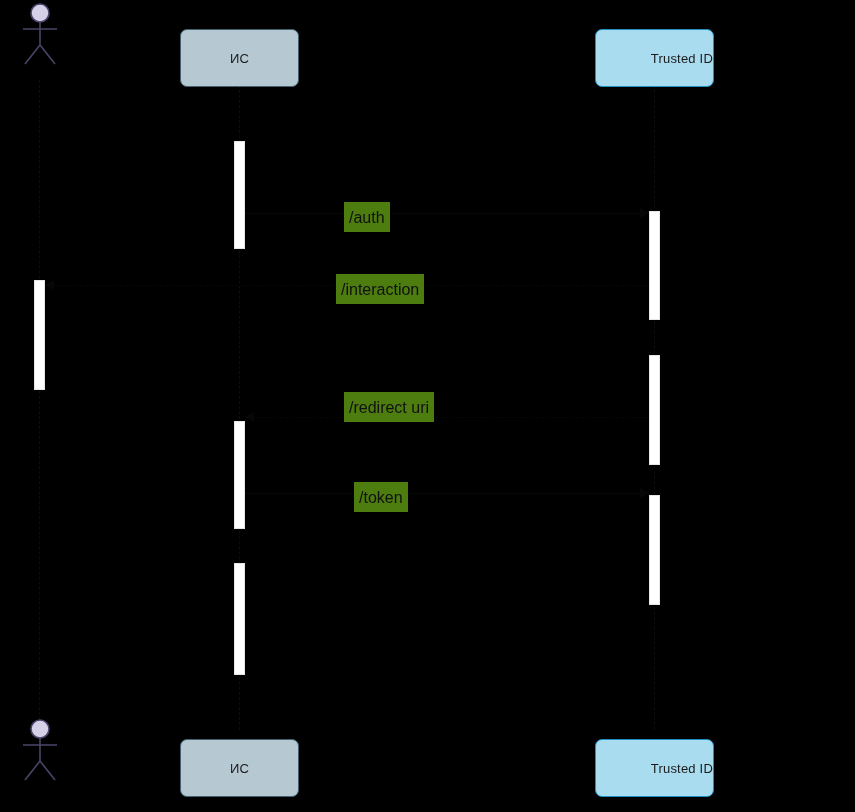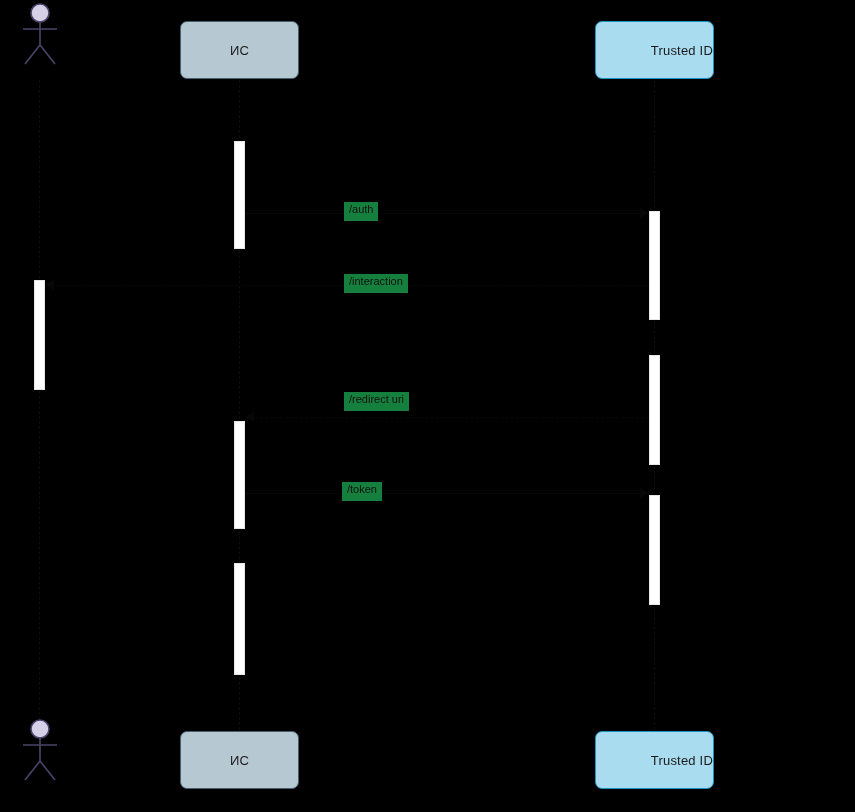--- a/index.html
+++ b/index.html
@@ -22,20 +22,21 @@
     position: absolute;
     box-sizing: border-box;
     border-radius: 7px;
     display: flex;
     align-items: center;
     justify-content: center;
     font-size: 13px;
     line-height: 1;
     color: #1a1a1a;
     letter-spacing: .2px;
+    margin-top: 8px;
   }
   .participant-box.is {
     background: #b6c8d2;
     border: 1.3px solid #44606e;
   }
   .participant-box.tid {
     background: #aadcf0;
     border: 1.3px solid #1f8fc4;
     justify-content: flex-end;
   }
@@ -71,25 +72,25 @@
     position: absolute;
     width: 0; height: 0;
     border-top: 5px solid transparent;
     border-bottom: 5px solid transparent;
   }
   .msg-arrow.right { border-left: 9px solid #070707; }
   .msg-arrow.left  { border-right: 9px solid #070707; }
   
   .msg-label {
     position: absolute;
-    background: #15803d;
+    background: #4d7c0f;
     color: #111111;
-    font-size: 11px;
+    font-size: 16px;
     line-height: 1;
-    padding: 2px 5px 6px 5px;
+    padding: 8px 5px 6px 5px;
     white-space: nowrap;
     box-sizing: border-box;
   }
 </style>
 </head>
 <body>
 
 <div id="diagram">
 
   <div class="lifeline" style="left:39px; top:80px; height:650px;"></div>
@@ -131,29 +132,29 @@
   <div class="activation" style="left:34px; top:280px; height:110px;"></div>
   <div class="activation" style="left:649px; top:355px; height:110px;"></div>
   <div class="activation" style="left:234px; top:421px; height:108px;"></div>
   <div class="activation" style="left:649px; top:495px; height:110px;"></div>
   <div class="activation" style="left:234px; top:563px; height:112px;"></div>
 
   <div class="msg-label" style="left:344px; top:202px;">
     <span>/auth</span>
   </div>
 
-  <div class="msg-label" style="left:344px; top:274px;">
+  <div class="msg-label" style="left:336px; top:274px;">
     <span>/interaction</span>
   </div>
 
   <div class="msg-label" style="left:344px; top:392px;">
     <span>/redirect uri</span>
   </div>
 
-  <div class="msg-label" style="left:342px; top:482px;">
+  <div class="msg-label" style="left:354px; top:482px;">
     <span>/token</span>
   </div>
 
   <div class="actor" style="left:13px; top:718px;">
     <svg width="54" height="64" viewBox="0 0 54 64">
       <circle cx="27" cy="11" r="9" fill="#d5d0e8" stroke="#4b4468" stroke-width="1.6"></circle>
       <line x1="27" y1="20" x2="27" y2="43" stroke="#4b4468" stroke-width="1.6"></line>
       <line x1="10" y1="27" x2="44" y2="27" stroke="#4b4468" stroke-width="1.6"></line>
       <line x1="27" y1="43" x2="12" y2="62" stroke="#4b4468" stroke-width="1.6"></line>
       <line x1="27" y1="43" x2="42" y2="62" stroke="#4b4468" stroke-width="1.6"></line>

